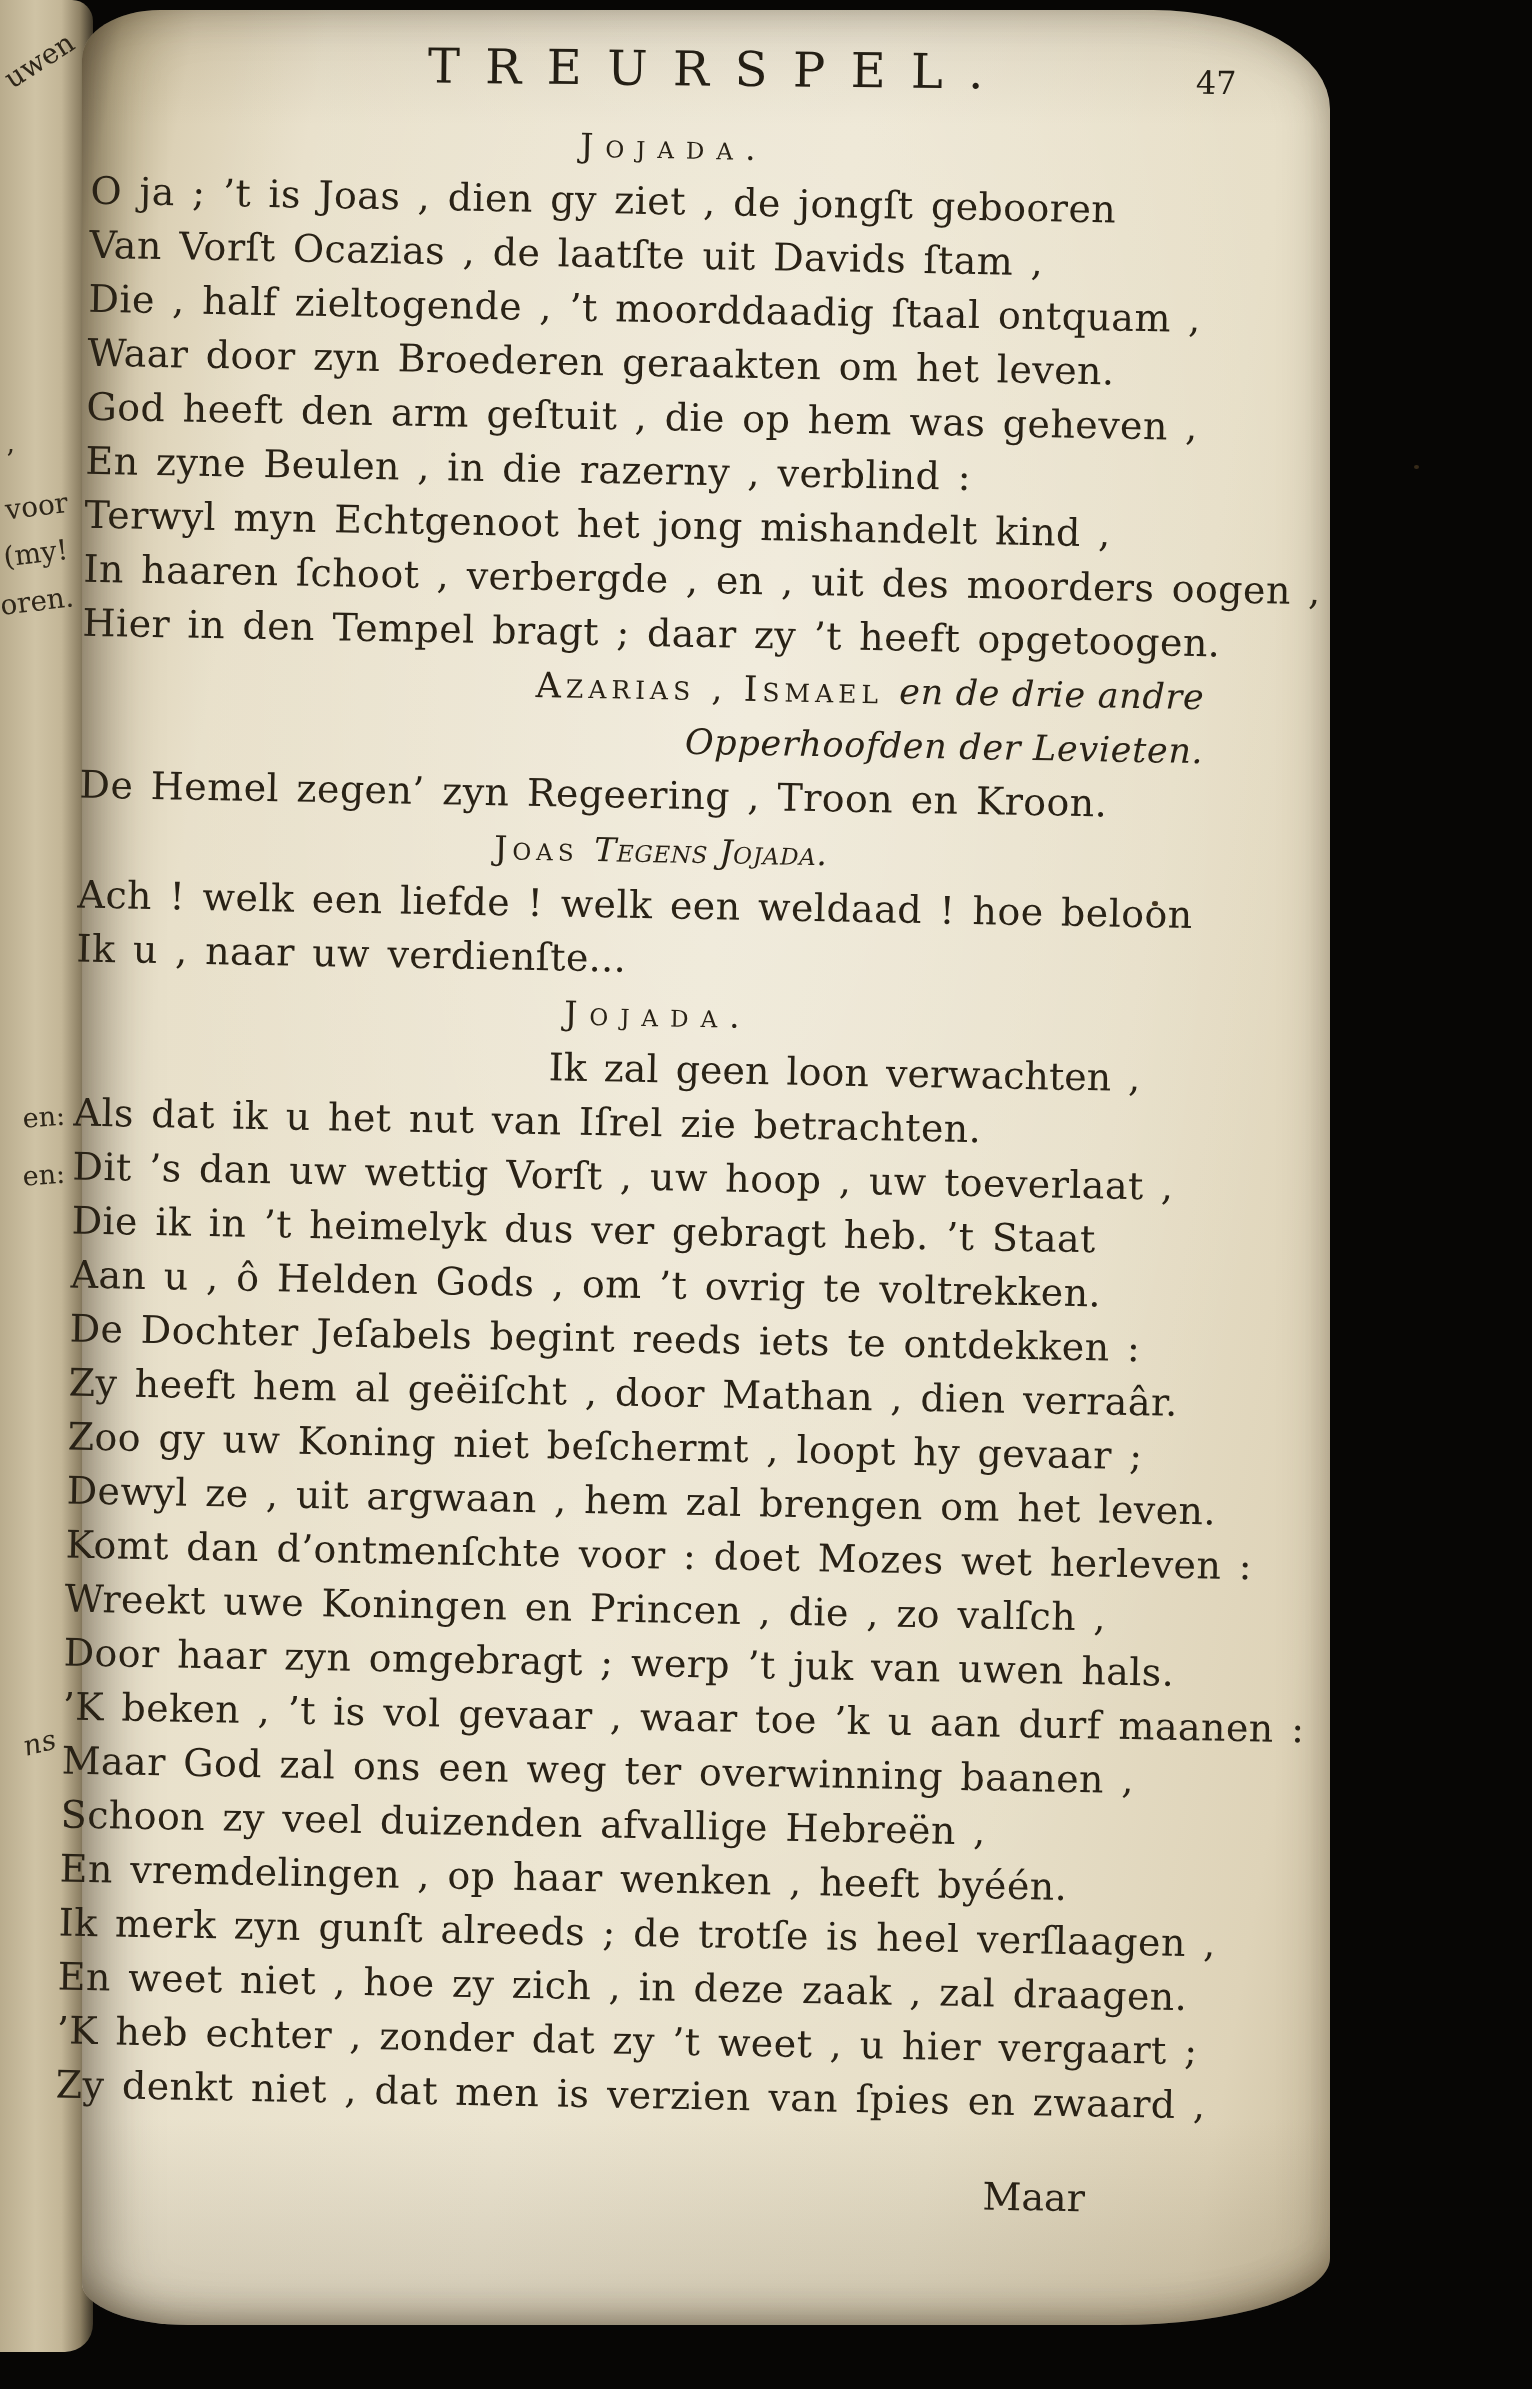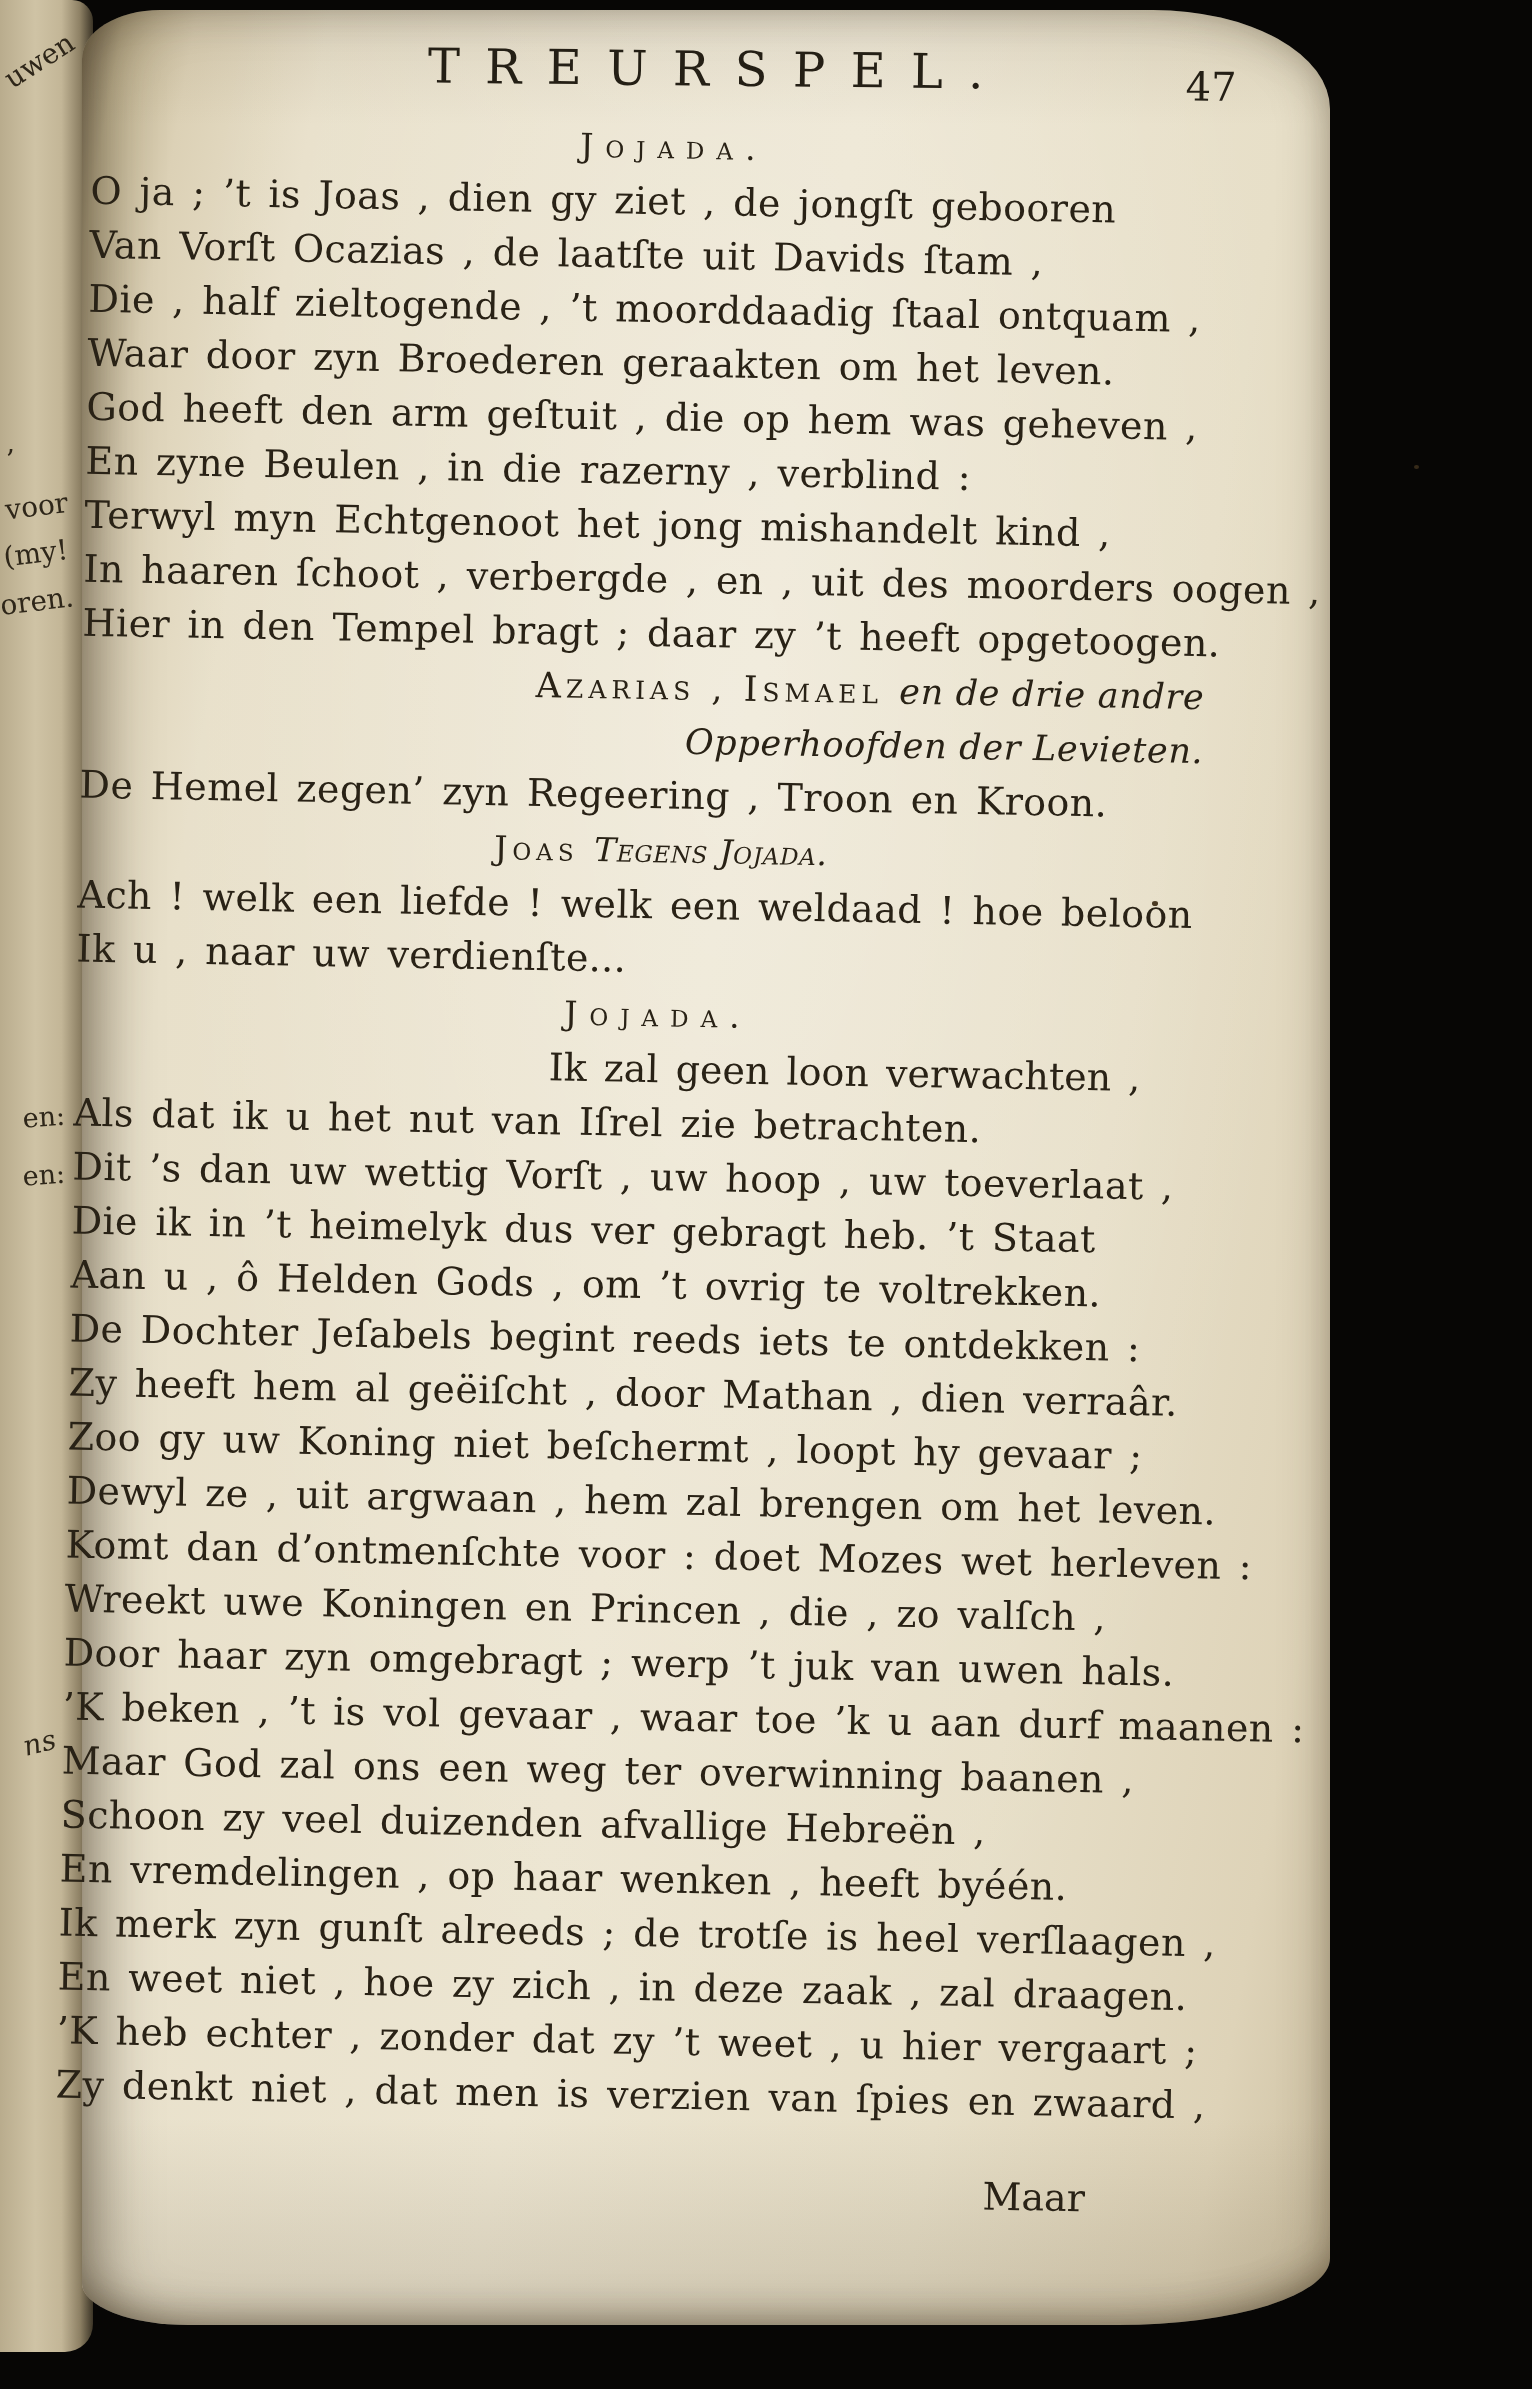--- a/index.html
+++ b/index.html
@@ -31,21 +31,21 @@
       inset 34px 0 57px -18.4px rgba(45,34,16,0.50),
       inset -21px 0 49px -21px rgba(60,45,22,0.35),
       inset 0 -20px 42px -21px rgba(60,45,22,0.40);
   }
   .page-header{position:absolute;left:0;top:24px;width:100%;transform:rotate(0.6deg);transform-origin:0 0;}
   .running-title{
     text-align:center;font-size:48px;color:#241f15;letter-spacing:25.4px;
     text-indent:25.4px;white-space:nowrap;
   }
   .page-number{
-    position:absolute;right:93px;top:18.4px;font-size:40px;color:#241f15;
+    position:absolute;right:93px;top:18.4px;font-size:32px;color:#241f15;
   }
   
   .text-col{
     position:absolute;left:10px;top:99px;right:73px;
     transform:rotate(1.05deg);transform-origin:6% 0;
     color:#29221六;
   }
   .bl{line-height:54px;white-space:nowrap;color:#292216;}
   .verse{font-size:38px;letter-spacing:0.4px;word-spacing:5px;}
   .verse-right{font-size:38px;text-align:right;padding-right:99px;word-spacing:5px;}

